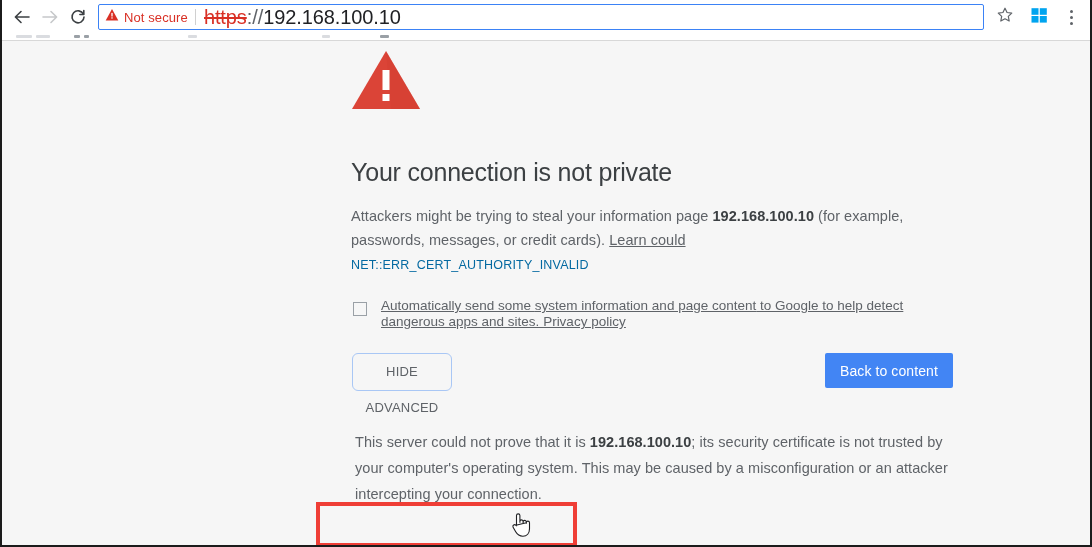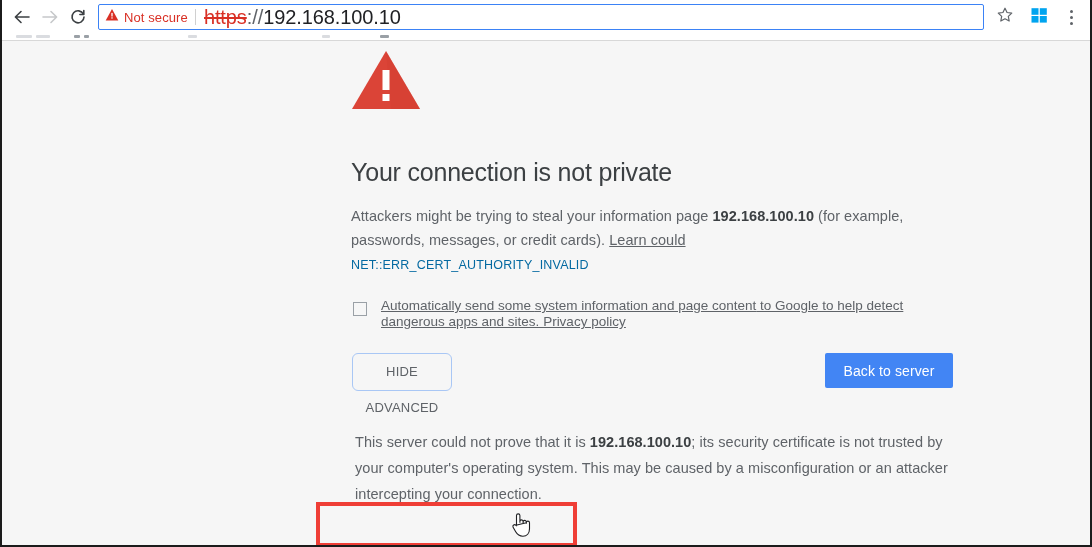--- a/index.html
+++ b/index.html
@@ -430,21 +430,21 @@
 
       <p class="errcode">NET::ERR_CERT_AUTHORITY_INVALID</p>
 
       <div class="optin">
         <div class="checkbox"></div>
         <div class="optin-text"><span>Automatically send some </span><a class="plain-link" href="#">system information and page content</a><span> to Google to help detect dangerous apps and sites. </span><a class="plain-link" href="#">Privacy policy</a></div>
       </div>
 
       <div class="btn-row">
         <button class="btn-hide-advanced">HIDE ADVANCED</button>
-        <button class="btn-back-safety">Back to server</button>
+        <button class="btn-back-safety">Back to content</button>
       </div>
 
       <p class="advanced-text"><span>This server could not prove that it is </span><span class="host-strong">192.168.100.10</span><span>; its security certificate is not trusted by your computer's operating system. This may be caused by a misconfiguration or an attacker intercepting your connection.</span></p>
 
       <div class="proceed-wrap">
         
       </div>
 
     </div>
   </div>

